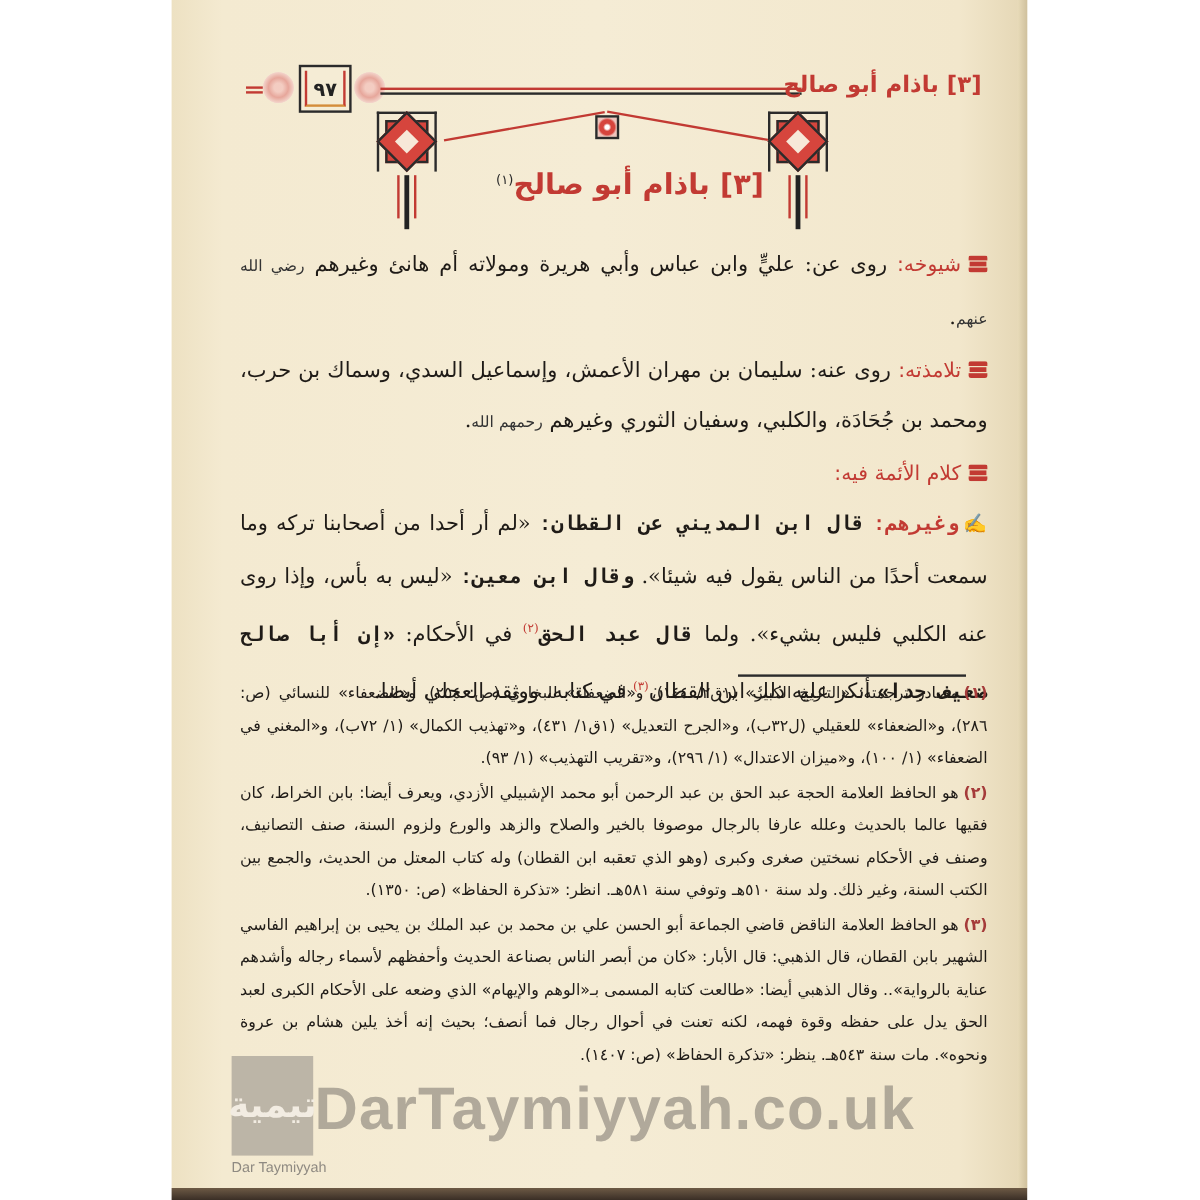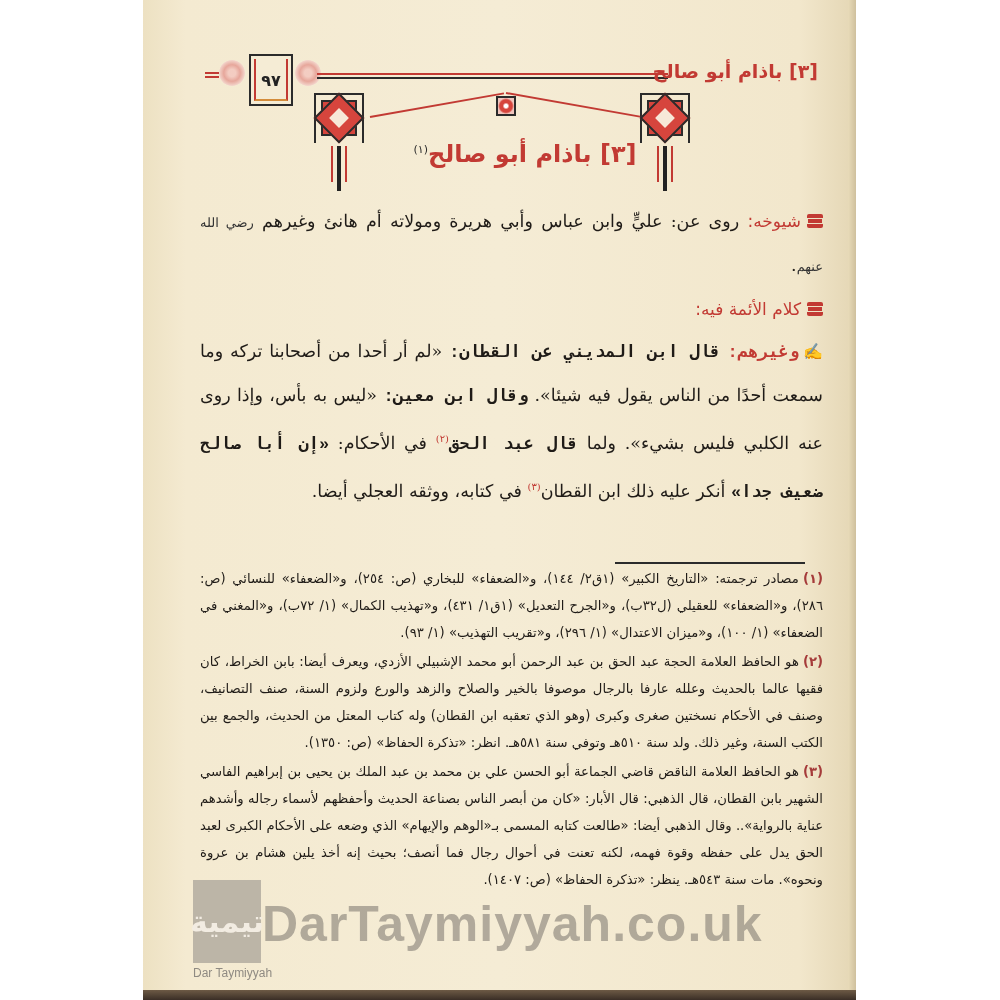--- a/index.html
+++ b/index.html
@@ -32,21 +32,21 @@
   .run-line-left {
     position: absolute; left: 0; top: 16px; width: 14px; height: 6px;
     border-top: 2px solid #c23a33; border-bottom: 2px solid #c23a33;
   }
   .ornament-flower {
     position: absolute; top: 4px; width: 26px; height: 26px; border-radius: 50%;
     background: radial-gradient(circle, #f3c9c0 20%, #e59f95 45%, #f3d3cb 70%, transparent 72%);
     opacity: .9;
   }
   .page-num-box {
-    position: absolute; left: 44px; top: -2px; width: 44px; height: 52px;
+    position: absolute; left: 44px; top: -2px; width: 44px; height: 40px;
     border: 2px solid #2b2b2b; background: #f5ecd5;
     display: flex; align-items: center; justify-content: center;
   }
   .page-num-box::before {
     content: ""; position: absolute; left: 3px; right: 3px; top: 3px; bottom: 3px;
     border-left: 2px solid #c23a33; border-right: 2px solid #c23a33;
     border-bottom: 2px solid #d48c3a;
   }
   .page-num { font-weight: bold; font-size: 16px; color: #222; position: relative; }
 
@@ -171,20 +171,25 @@
   </div>
 </div>
 
 <div class="body-text">
   <div class="para">
     <span class="books-icon"></span><span class="label">شيوخه:</span>
     <span>روى عن: عليٍّ وابن عباس وأبي هريرة ومولاته أم هانئ وغيرهم</span>
     <span class="honor">رضي الله عنهم</span><span>.</span>
   </div>
   <div class="para">
+    <span class="books-icon"></span><span class="label">تلامذته:</span>
+    <span>روى عنه: سليمان بن مهران الأعمش، وإسماعيل السدي، وسماك بن حرب، ومحمد بن جُحَادَة، والكلبي، وسفيان الثوري وغيرهم</span>
+    <span class="honor">رحمهم الله</span><span>.</span>
+  </div>
+  <div class="para">
     <span class="books-icon"></span><span class="label">كلام الأئمة فيه:</span>
   </div>
   <div class="para">
     <span class="pen-icon">✍</span><span class="label bold">وغيرهم:</span>
     <span class="bold">قال ابن المديني عن القطان:</span><span> «لم أر أحدا من أصحابنا تركه وما سمعت أحدًا من الناس يقول فيه شيئا». </span><span class="bold">وقال ابن معين:</span><span> «ليس به بأس، وإذا روى عنه الكلبي فليس بشيء». ولما </span><span class="bold">قال عبد الحق</span><span class="red-sup">(٢)</span><span> في الأحكام: </span><span class="bold">«إن أبا صالح ضعيف جدا»</span><span> أنكر عليه ذلك ابن القطان</span><span class="red-sup">(٣)</span><span> في كتابه، ووثقه العجلي أيضا.</span>
   </div>
 </div>
 
 <div class="fn-divider"></div>
 

